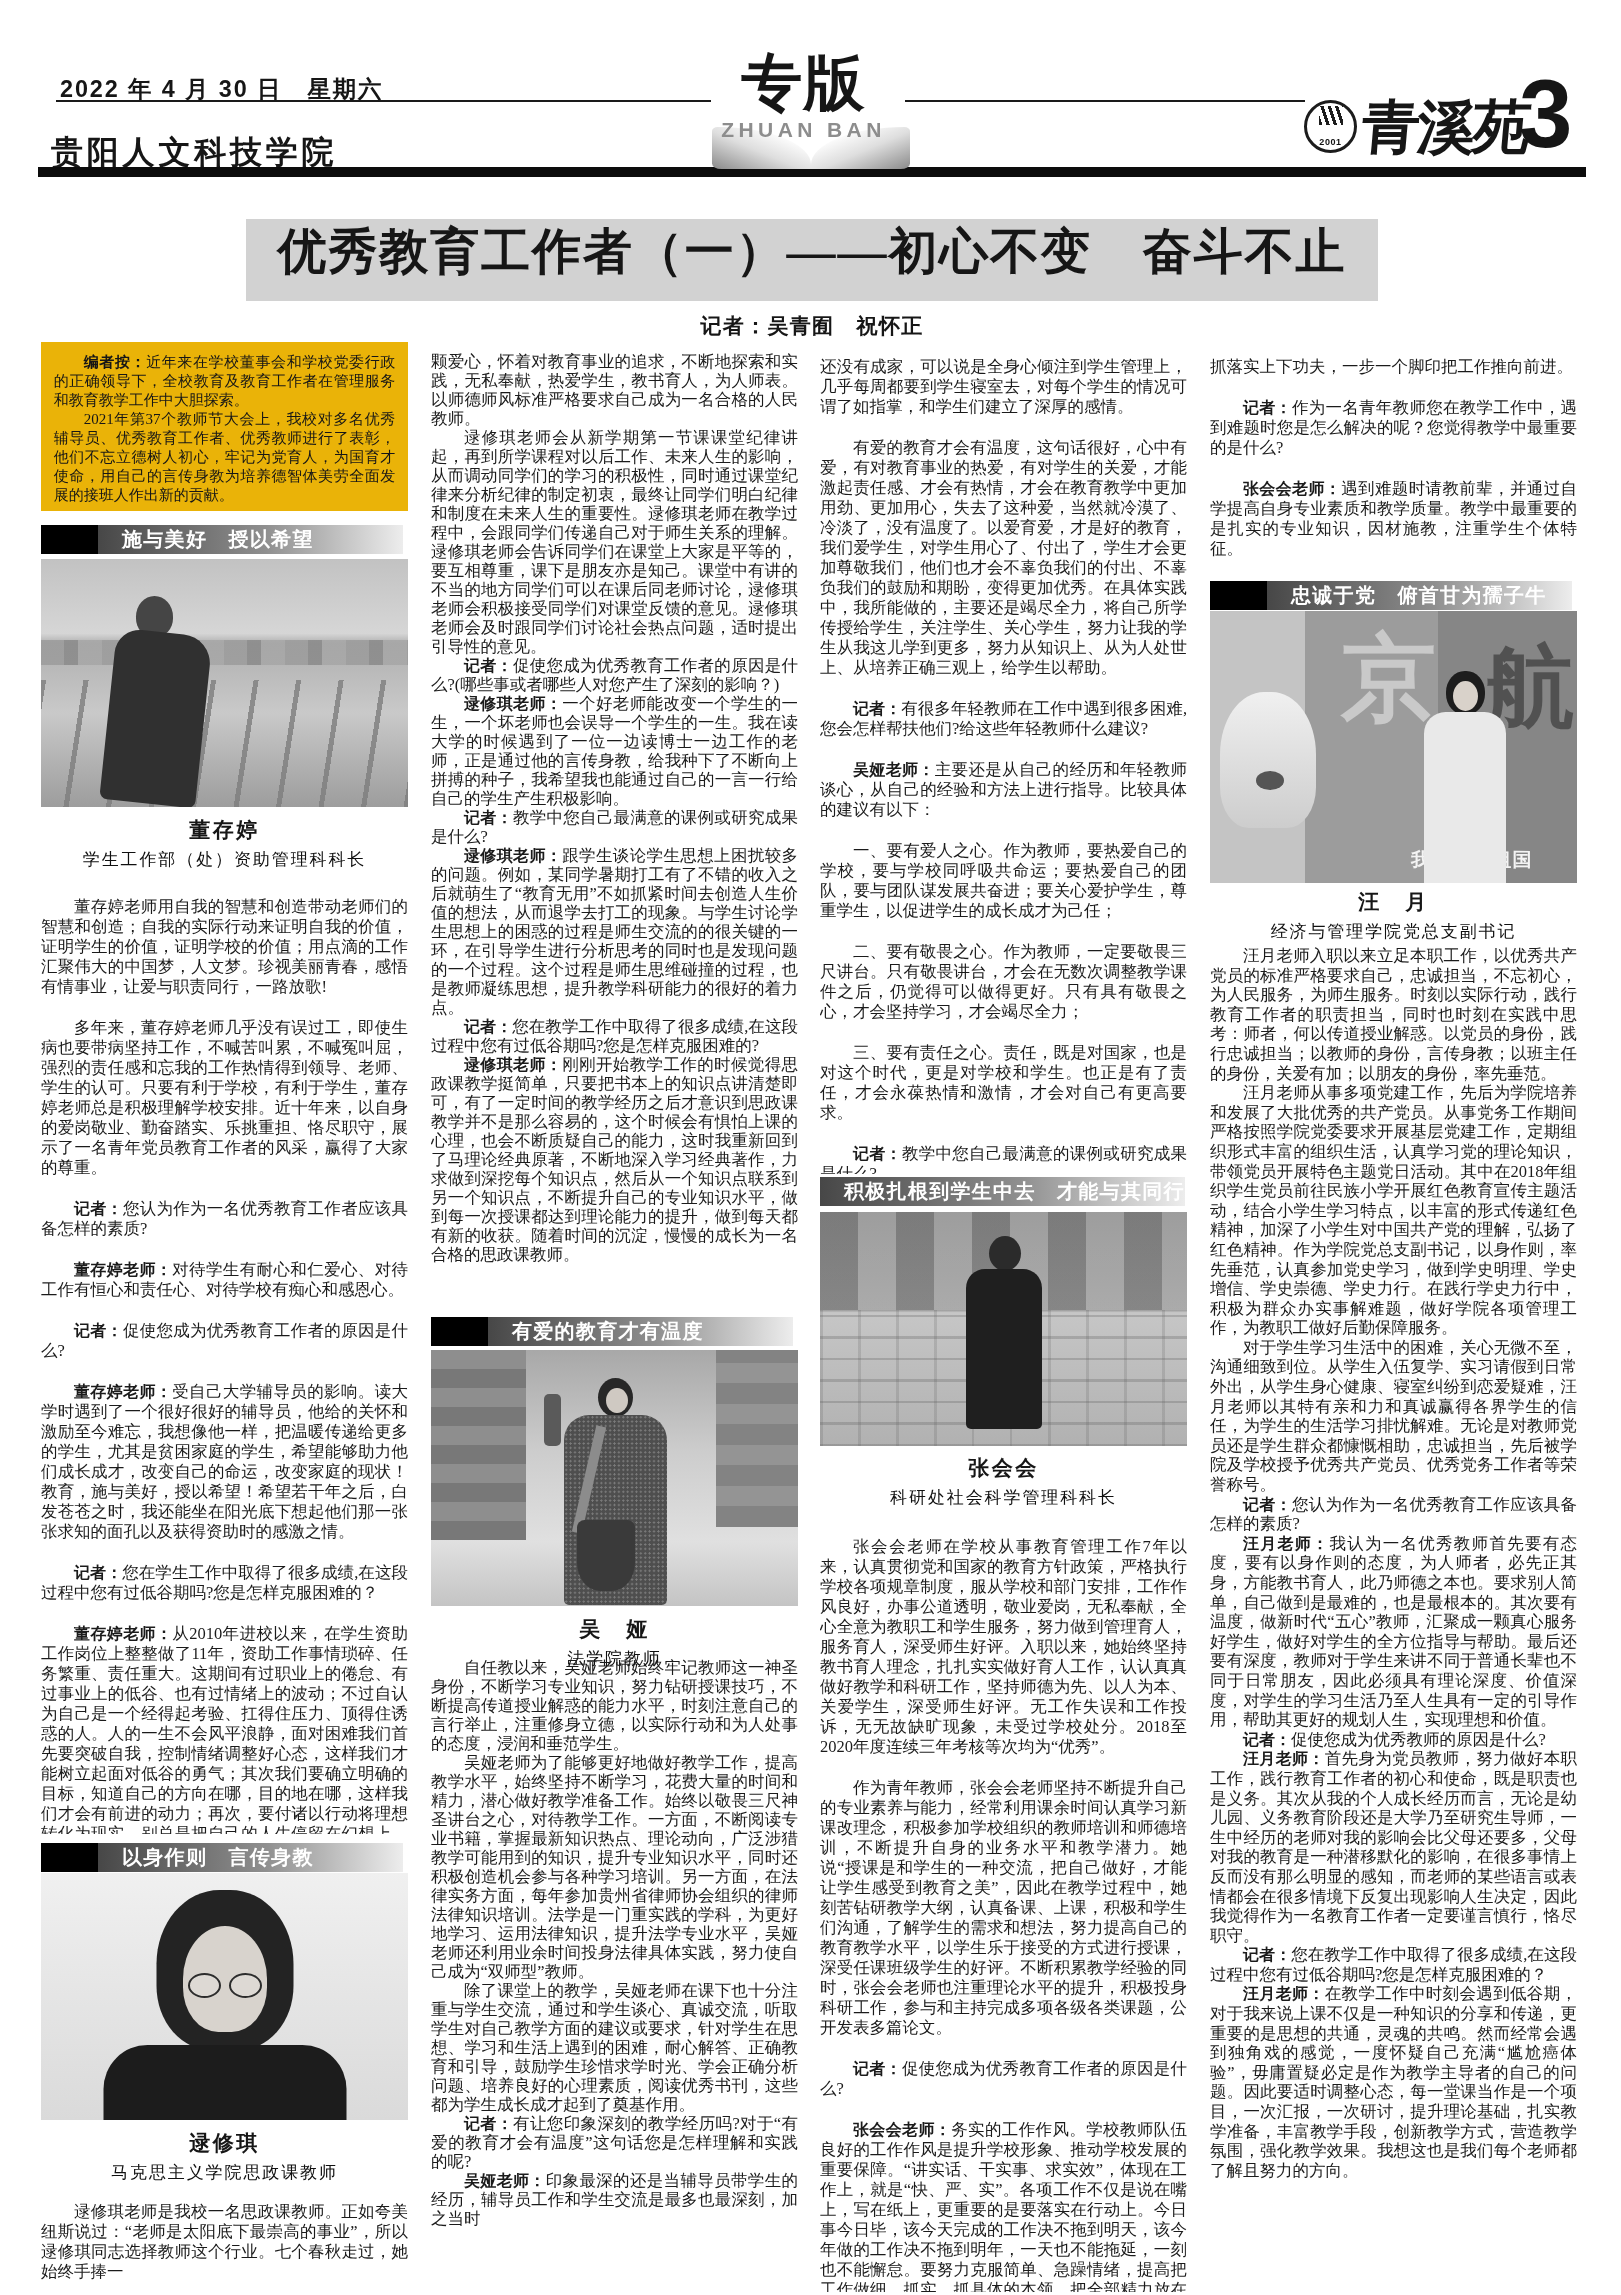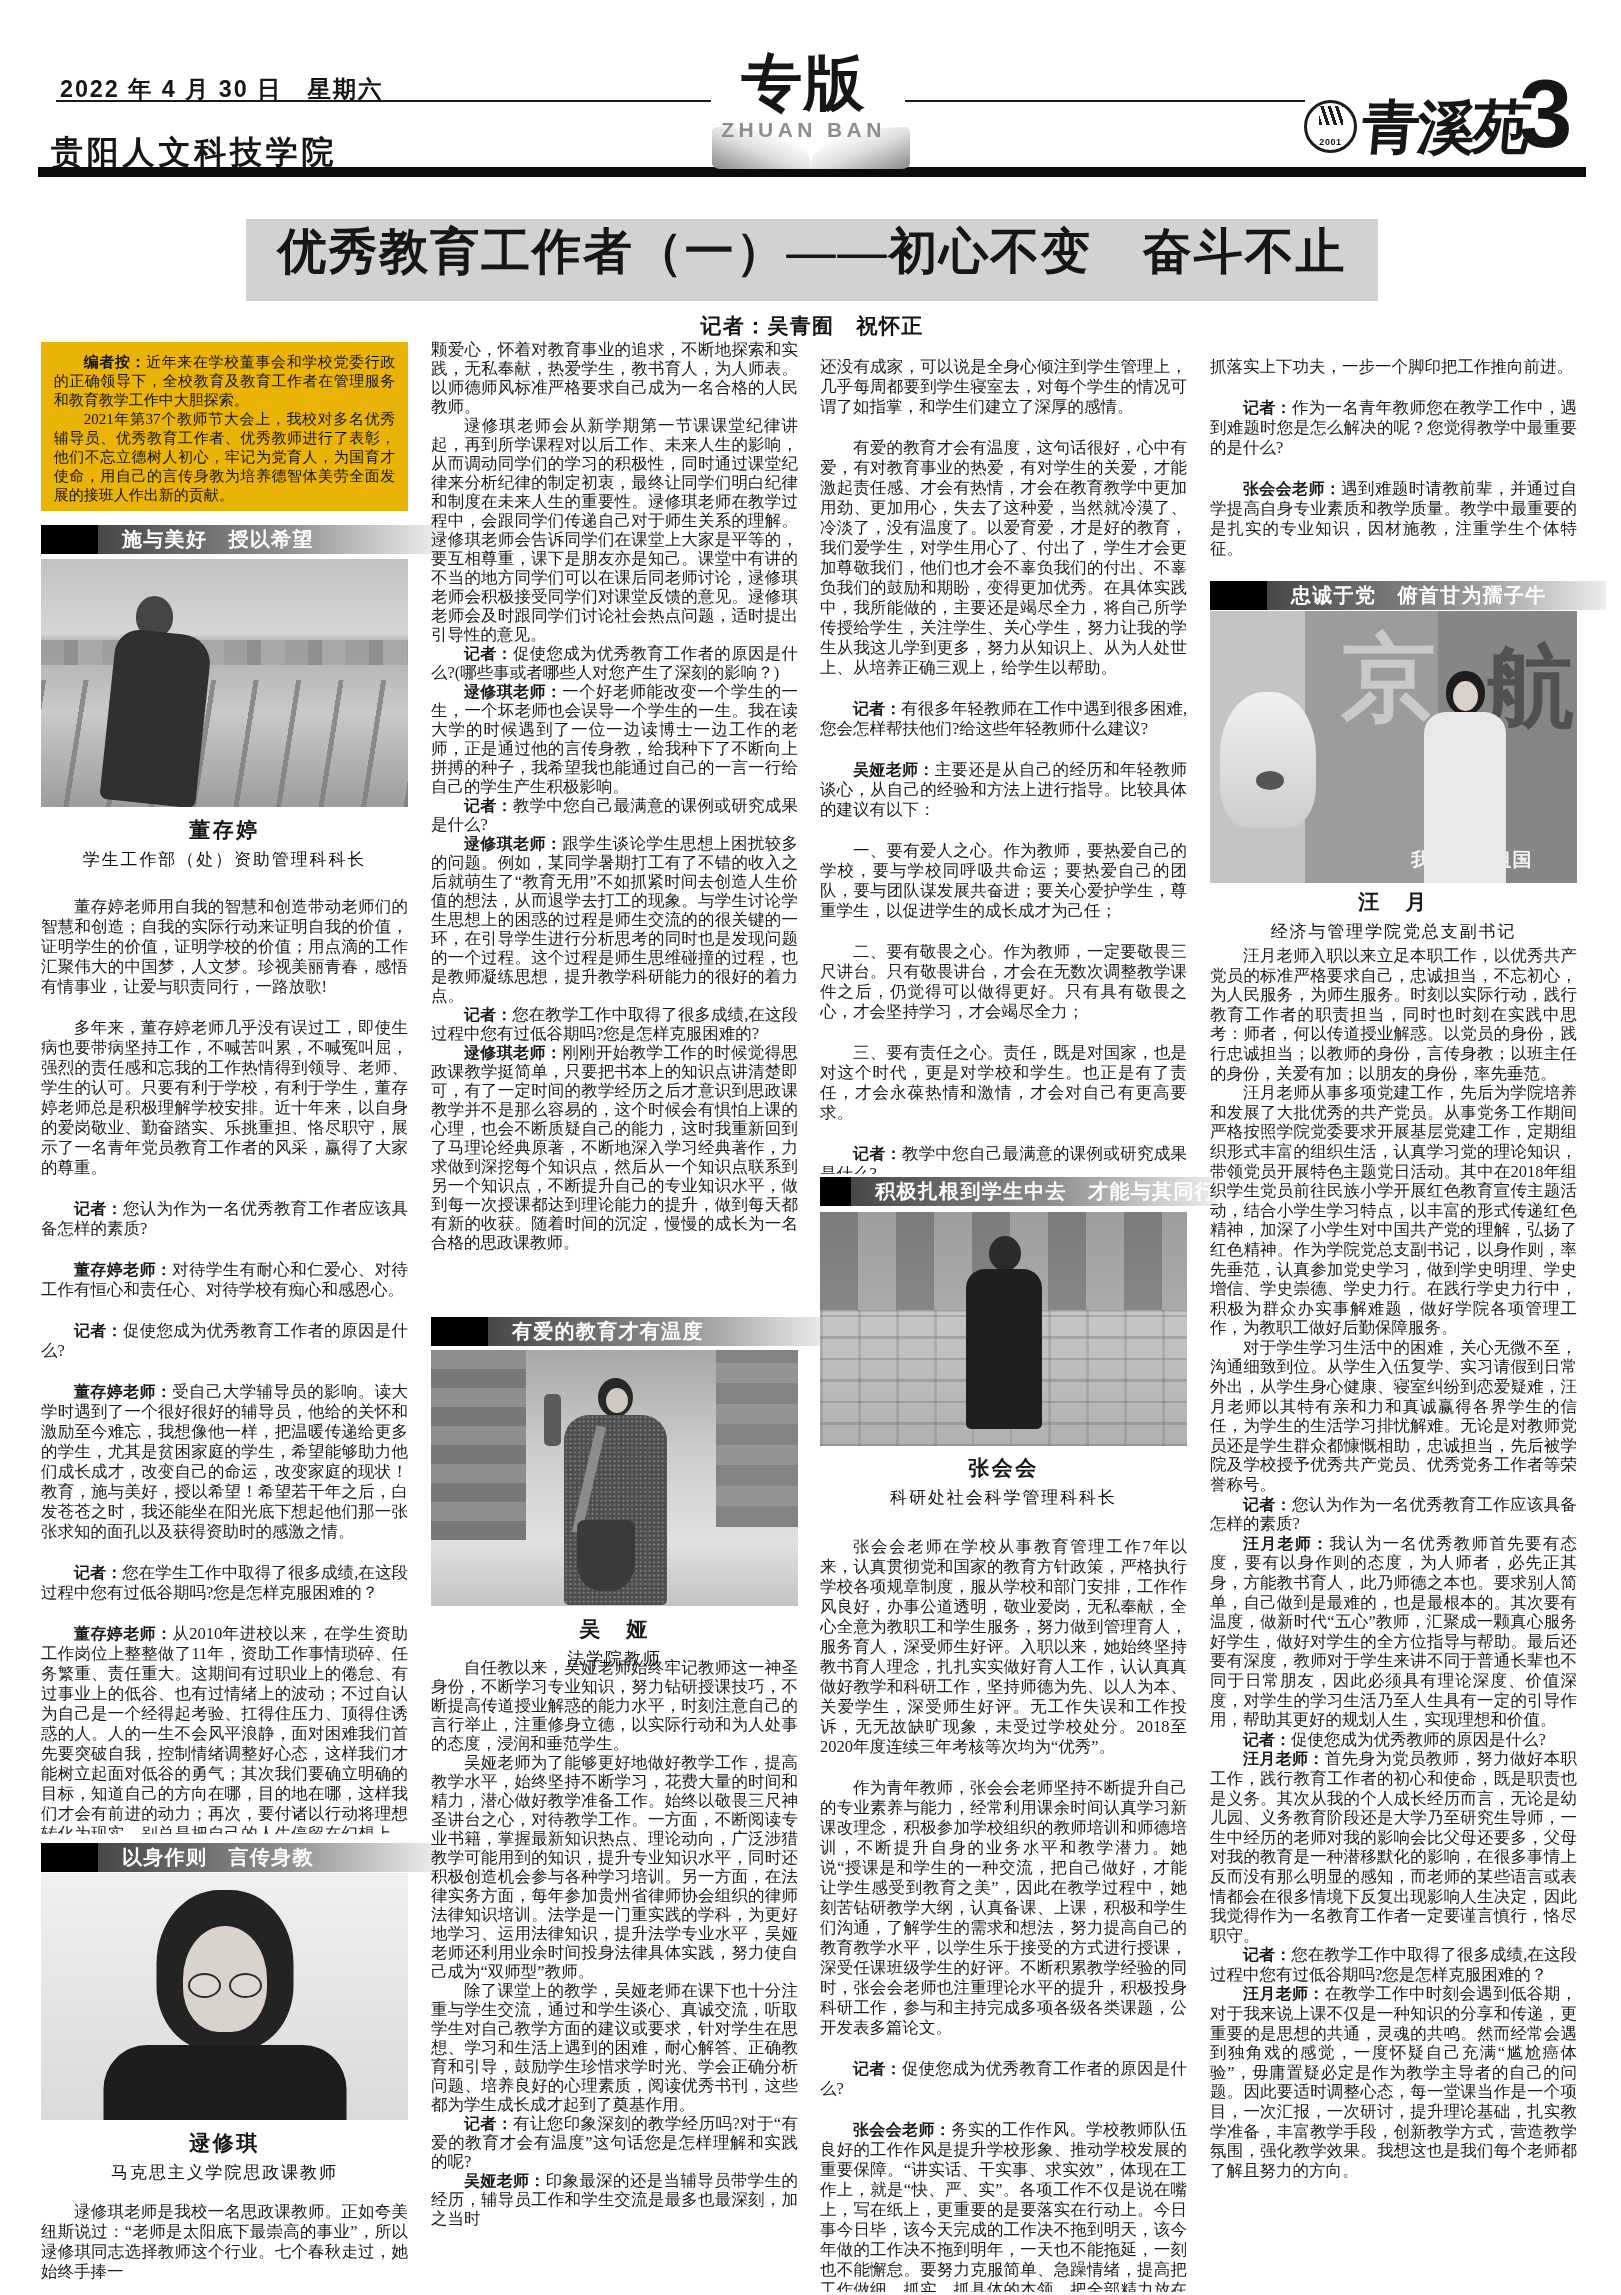--- a/index.html
+++ b/index.html
@@ -24,21 +24,21 @@
   .pageno{position:absolute;left:1519px;top:66px;font:900 96px "Liberation Sans","DejaVu Sans",sans-serif;line-height:1;}
   
   .band{position:absolute;left:246px;top:219px;width:1132px;height:82px;background:#d2d2d2;}
   .band h1{margin:0;text-align:center;line-height:82px;font:900 49px "Liberation Serif",serif;letter-spacing:1.9px;}
   .byline{position:absolute;left:246px;top:312px;width:1132px;text-align:center;font:700 21px "Liberation Serif",serif;letter-spacing:1.3px;}
   
   .col{position:absolute;top:336px;width:367px;height:1955px;}
   .note{position:absolute;left:0;width:367px;box-sizing:border-box;background:#eab308;padding:10px 12.7px;overflow:hidden;}
   .np{margin:0;text-indent:2em;text-align:justify;font-size:15px;line-height:19px;font-family:"Liberation Serif",serif;}
   .np b{font-family:"Liberation Sans",sans-serif;font-size:15px;}
-  .bar{position:absolute;left:0;width:396px;height:29px;display:flex;}
+  .bar{position:absolute;left:0;width:362px;height:29px;display:flex;}
   .sq{width:57px;height:29px;background:#000;}
   .bt{flex:1;height:29px;box-sizing:border-box;padding-left:24px;color:#fff;white-space:nowrap;
       font:700 20px/29px "Liberation Sans","DejaVu Sans",sans-serif;letter-spacing:1.3px;
       background:linear-gradient(90deg,#474747 0%,#8f8f8f 55%,#ededed 100%);}
   .cap{position:absolute;left:0;width:367px;text-align:center;}
   .cn{font:700 21px "Liberation Sans",sans-serif;letter-spacing:2.5px;}
   .cr{margin-top:4.4px;font:400 17px "Liberation Serif",serif;letter-spacing:1.9px;color:#101010;}
   .tf{position:absolute;left:0;width:367px;overflow:hidden;text-align:justify;font-size:16.5px;color:#1b1b1b;}
   .tf p{margin:0;text-indent:2em;}
   .tf p.cont{text-indent:0;}
@@ -154,21 +154,21 @@
     <div class="cap" style="top:1793px">
       <div class="cn">逯修琪</div>
       <div class="cr">马克思主义学院思政课教师</div>
     </div>
     <div class="tf lh32" style="top:1845px;height:110px">
         <p class="para">逯修琪老师是我校一名思政课教师。正如夸美纽斯说过：“老师是太阳底下最崇高的事业”，所以逯修琪同志选择教师这个行业。七个春秋走过，她始终手捧一</p>
       </div>
   </section>
 
   <section class="col" style="left:431px">
-    <div class="tf lh30" style="top:4px;height:977px">
+    <div class="tf lh30" style="top:16px;height:977px">
         <p class="para cont">颗爱心，怀着对教育事业的追求，不断地探索和实践，无私奉献，热爱学生，教书育人，为人师表。以师德师风标准严格要求自己成为一名合格的人民教师。</p>
         <p class="para">逯修琪老师会从新学期第一节课课堂纪律讲起，再到所学课程对以后工作、未来人生的影响，从而调动同学们的学习的积极性，同时通过课堂纪律来分析纪律的制定初衷，最终让同学们明白纪律和制度在未来人生的重要性。逯修琪老师在教学过程中，会跟同学们传递自己对于师生关系的理解。逯修琪老师会告诉同学们在课堂上大家是平等的，要互相尊重，课下是朋友亦是知己。课堂中有讲的不当的地方同学们可以在课后同老师讨论，逯修琪老师会积极接受同学们对课堂反馈的意见。逯修琪老师会及时跟同学们讨论社会热点问题，适时提出引导性的意见。</p>
         <p class="para"><b>记者：</b>促使您成为优秀教育工作者的原因是什么?(哪些事或者哪些人对您产生了深刻的影响？)</p>
         <p class="para"><b>逯修琪老师：</b>一个好老师能改变一个学生的一生，一个坏老师也会误导一个学生的一生。我在读大学的时候遇到了一位一边读博士一边工作的老师，正是通过他的言传身教，给我种下了不断向上拼搏的种子，我希望我也能通过自己的一言一行给自己的学生产生积极影响。</p>
         <p class="para"><b>记者：</b>教学中您自己最满意的课例或研究成果是什么?</p>
         <p class="para"><b>逯修琪老师：</b>跟学生谈论学生思想上困扰较多的问题。例如，某同学暑期打工有了不错的收入之后就萌生了“教育无用”不如抓紧时间去创造人生价值的想法，从而退学去打工的现象。与学生讨论学生思想上的困惑的过程是师生交流的的很关键的一环，在引导学生进行分析思考的同时也是发现问题的一个过程。这个过程是师生思维碰撞的过程，也是教师凝练思想，提升教学科研能力的很好的着力点。</p>
         <p class="para"><b>记者：</b>您在教学工作中取得了很多成绩,在这段过程中您有过低谷期吗?您是怎样克服困难的?</p>
         <p class="para"><b>逯修琪老师：</b>刚刚开始教学工作的时候觉得思政课教学挺简单，只要把书本上的知识点讲清楚即可，有了一定时间的教学经历之后才意识到思政课教学并不是那么容易的，这个时候会有惧怕上课的心理，也会不断质疑自己的能力，这时我重新回到了马理论经典原著，不断地深入学习经典著作，力求做到深挖每个知识点，然后从一个知识点联系到另一个知识点，不断提升自己的专业知识水平，做到每一次授课都达到理论能力的提升，做到每天都有新的收获。随着时间的沉淀，慢慢的成长为一名合格的思政课教师。</p>
       </div>
     <div class="bar" style="top:981px">

